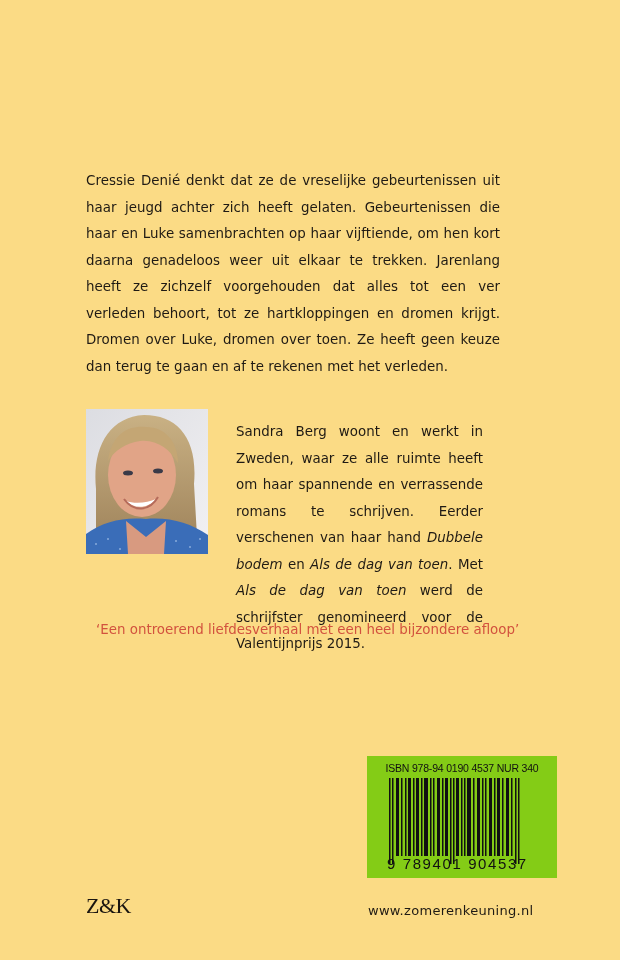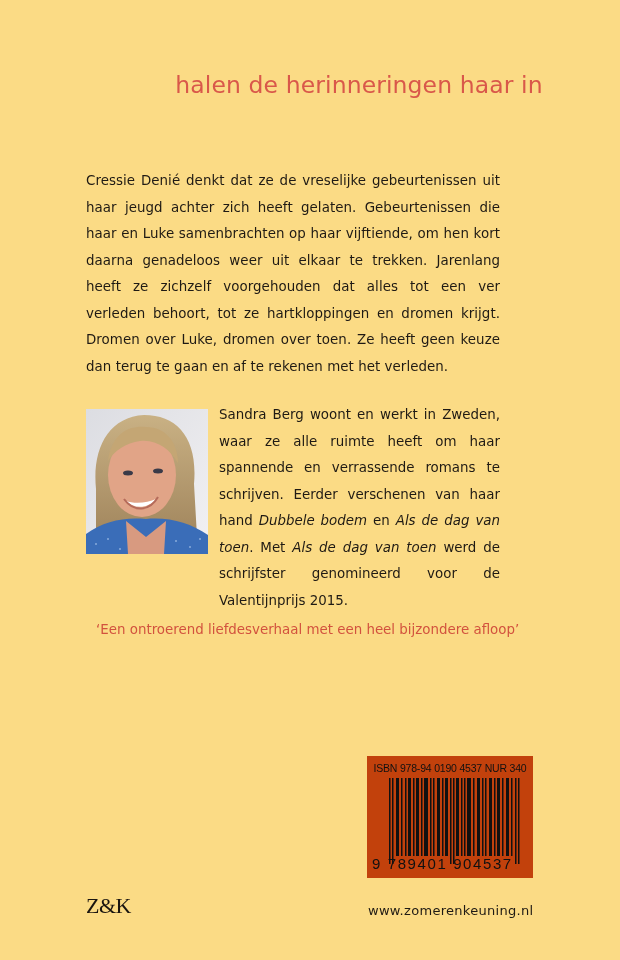--- a/index.html
+++ b/index.html
@@ -23,60 +23,59 @@
   }
   .blurb p { margin: 0; }
   .author-photo {
     position: absolute; left: 86px; top: 409px; width: 122px; height: 145px;
     overflow: hidden; background: #e8e6ea;
   }
   .author-bio {
     position: absolute; left: 219px; width: 281px; top: 402px;
     font-size: 13.4px; line-height: 26.5px; text-align: justify;
   }
-  .author-bio p { margin: 0; }
+  .author-bio p { margin: 17px; }
   .review {
     position: absolute; left: 86px; top: 607px; width: 500px;
     color: #d2523e; font-size: 13.4px; line-height: 26px;
   }
   .review p { margin: 10px; }
   em { font-style: italic; }
   .barcode-box {
-    position: absolute; left: 367px; top: 756px; width: 166px; height: 122px;
-    background: #c2410c;
+    position: absolute; left: 367px; top: 756px; width: 190px; height: 122px;
+    background: #84cc16;
   }
   .barcode-caption {
     position: absolute; left: 4px; right: 4px; top: 6px; text-align: center;
     font-family: "Liberation Sans", sans-serif; font-size: 10.5px; color: #111;
     white-space: nowrap; letter-spacing: -0.2px;
   }
   .barcode-bars {
     position: absolute; left: 22px; top: 22px; width: 132px; height: 86px;
   }
   .barcode-digits {
-    position: absolute; left: 5px; right: 4px; top: 99px; text-align: left;
+    position: absolute; left: 20px; right: 4px; top: 99px; text-align: left;
     font-family: "Liberation Sans", sans-serif; font-size: 15px; color: #111;
     white-space: nowrap; letter-spacing: 1.6px;
   }
   .logo {
     position: absolute; left: 86px; top: 893px;
     font-family: "Liberation Serif", serif; font-size: 22px; color: #1a1510;
     letter-spacing: -0.5px;
     text-align: right;
   }
   .website {
     position: absolute; left: 368px; top: 903px;
     font-size: 13px; color: #1f1a14; letter-spacing: 0.3px;
   }
 </style>
 </head>
 <body>
 
 <div class="tagline">
-  <div>halen de herinneringen haar in</div>
 </div>
 
 <div class="blurb">
   <p>Cressie Denié denkt dat ze de vreselijke gebeurtenissen uit haar jeugd achter zich heeft gelaten. Gebeurtenissen die haar en Luke samenbrachten op haar vijftiende, om hen kort daarna genadeloos weer uit elkaar te trekken. Jarenlang heeft ze zichzelf voorgehouden dat alles tot een ver verleden behoort, tot ze hartkloppingen en dromen krijgt. Dromen over Luke, dromen over toen. Ze heeft geen keuze dan terug te gaan en af te rekenen met het verleden.</p>
 </div>
 
 <div class="author-photo">
   <svg width="122" height="145" viewBox="0 0 122 145">
     <defs>
       <linearGradient id="bg" x1="0" y1="0" x2="1" y2="1">

